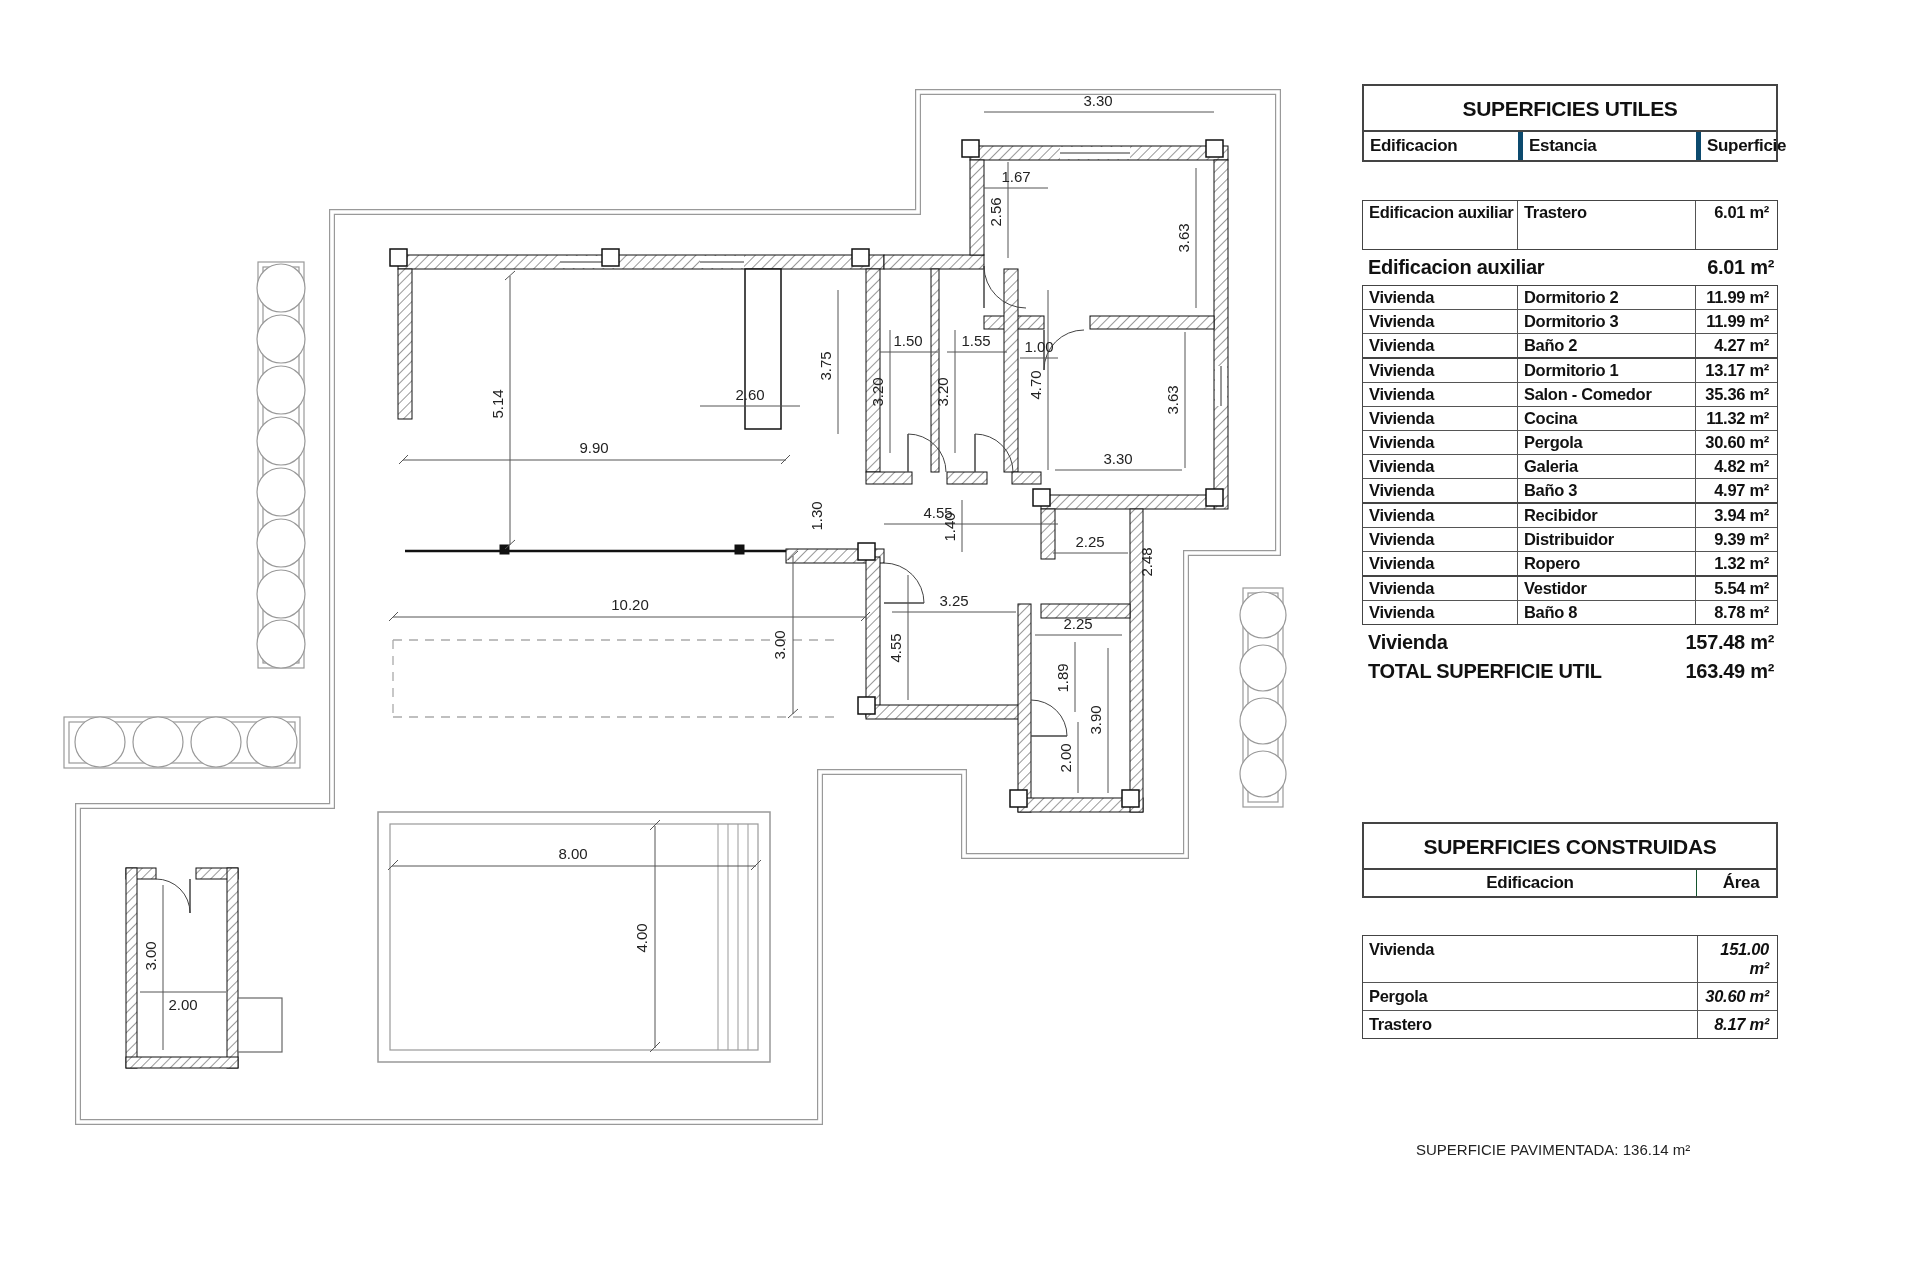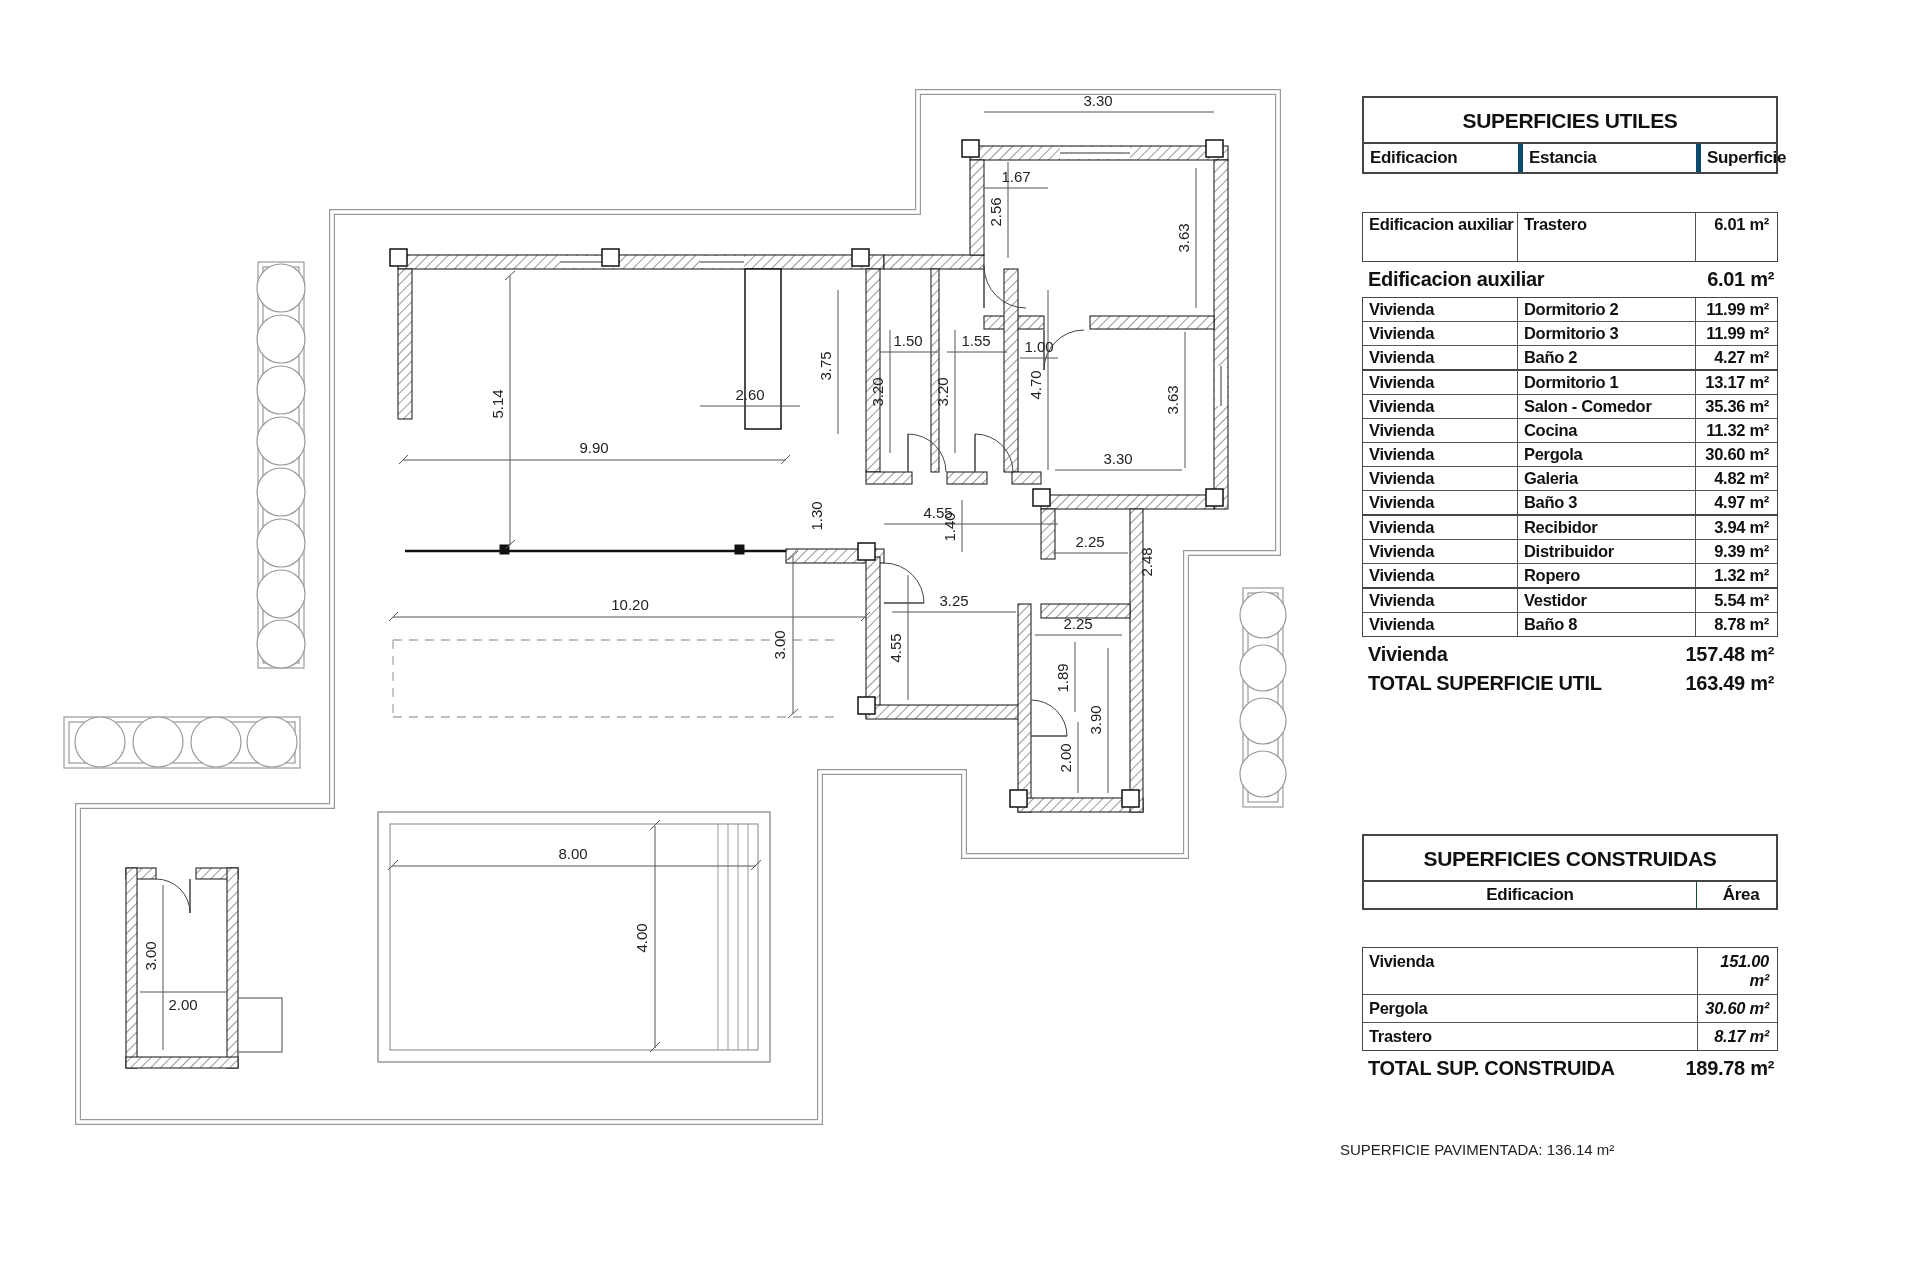--- a/index.html
+++ b/index.html
@@ -3,42 +3,42 @@
 <meta charset="utf-8">
 <style>
   html,body{margin:0;padding:0;background:#fff;}
   #canvas{position:relative;width:1920px;height:1280px;background:#fff;overflow:hidden;
           font-family:"Liberation Sans",sans-serif;color:#111;}
   svg text{font-family:"Liberation Sans",sans-serif;}
   .dim{font-size:15px;fill:#222;}
   
   .tbl{position:absolute;left:1362px;width:416px;}
   .box{border:2px solid #444;box-sizing:border-box;background:#fff;}
-  .ttl{height:48px;line-height:46px;text-align:center;font-weight:bold;font-size:21px;letter-spacing:-0.3px;margin-top:12px;}
+  .ttl{height:48px;line-height:46px;text-align:center;font-weight:bold;font-size:21px;letter-spacing:-0.3px;}
   .hdr{display:grid;grid-template-columns:154px 178px 80px;border:2px solid #444;border-top:none;box-sizing:border-box;}
   .hdr div{font-weight:bold;font-size:17px;padding:4px 0 4px 6px;letter-spacing:-0.3px;}
   .hdr div + div{border-left:5px solid #0c4a6e;}
   .gap38{height:38px;} .gap37{height:37px;}
   .rowbox{border:1.5px solid #444;box-sizing:border-box;}
   .r{display:grid;grid-template-columns:154px 178px 80px;border-top:1px solid #555;box-sizing:border-box;}
   .r:first-child{border-top:none;}
   .r.grp{border-top:2px solid #444;}
   .r div{font-weight:bold;font-size:16.5px;letter-spacing:-0.3px;padding:2px 0 2px 6px;line-height:19px;}
   .r div + div{border-left:1px solid #555;}
   .r .v{text-align:right;padding-right:6px;}
   .sub{display:flex;justify-content:space-between;align-items:center;font-weight:bold;font-size:20px;
        letter-spacing:-0.3px;padding:6px 4px 6px 6px;}
   .r2{display:grid;grid-template-columns:334px 82px;border-top:1px solid #555;box-sizing:border-box;}
   .r2:first-child{border-top:none;}
   .r2 div{font-weight:bold;font-size:16.5px;letter-spacing:-0.3px;padding:4px 0 4px 6px;}
   .r2 .v{text-align:right;padding-right:10px;border-left:1px solid #555;font-style:italic;}
   .hdr2{display:grid;grid-template-columns:332px 82px;border:2px solid #444;border-top:none;box-sizing:border-box;}
   .hdr2 div{font-weight:bold;font-size:17px;text-align:center;padding:3px 0;letter-spacing:-0.3px;}
   .hdr2 div + div{border-left:1px solid #14532d;padding-left:7px;}
-  .paved{position:absolute;left:1340px;top:1141px;font-size:15px;color:#222;}
+  .paved{position:absolute;left:1416px;top:1141px;font-size:15px;color:#222;}
 </style>
 </head>
 <body>
 
 <div id="canvas">
 
 <svg width="1360" height="1280" viewBox="0 0 1360 1280">
   <defs>
     <pattern id="hatch" width="7" height="7" patternUnits="userSpaceOnUse" patternTransform="rotate(45)">
       <rect width="7" height="7" fill="#fff"></rect>
@@ -388,21 +388,17 @@
     </div>
     <div class="r2">
       <div>Pergola</div>
       <div class="v">30.60 m²</div>
     </div>
     <div class="r2">
       <div>Trastero</div>
       <div class="v">8.17 m²</div>
     </div>
   </div>
-  <div class="sub">
-    <span>TOTAL SUP. CONSTRUIDA</span>
-    <span>189.78 m²</span>
-  </div>
 </div>
 
 <div class="paved">SUPERFICIE PAVIMENTADA: 136.14 m²</div>
 
 </div>
 
 </body></html>

